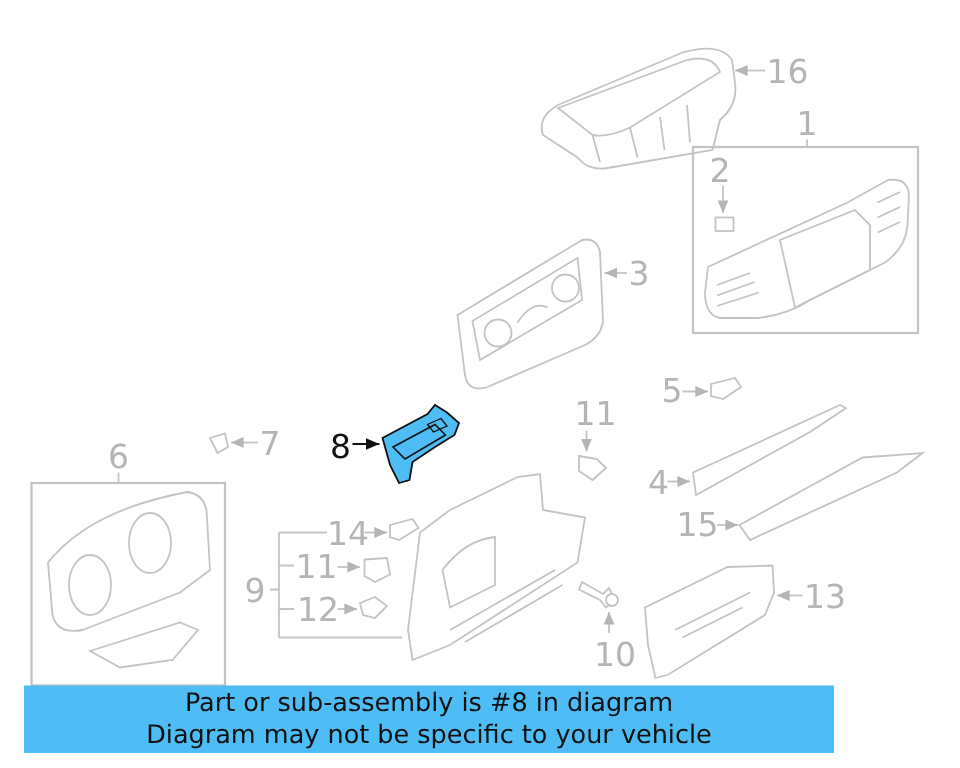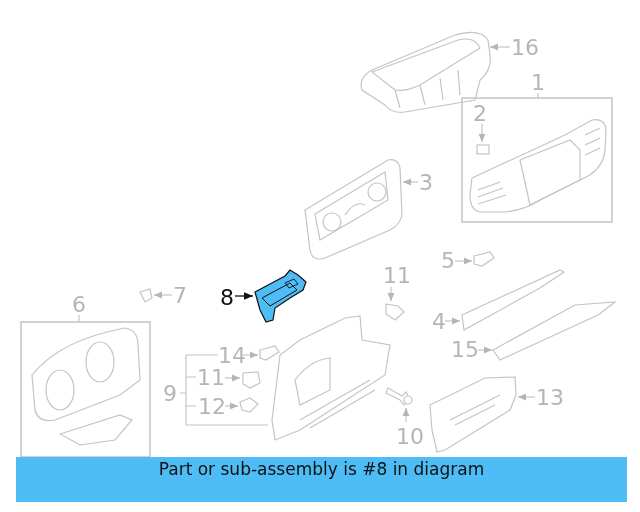--- a/index.html
+++ b/index.html
@@ -4,21 +4,21 @@
 <style>
   html, body { margin: 0; padding: 0; background: #ffffff; }
   body { width: 640px; height: 512px; position: relative; overflow: hidden; font-family: "DejaVu Sans", sans-serif; }
   #diagram { position: absolute; left: 0; top: 0; width: 640px; height: 512px; }
   .callout { font-family: "DejaVu Sans", sans-serif; font-size: 22px; fill: #b5b5b5; }
   .callout-active { fill: #111111; }
   .ln { stroke: #c4c4c4; stroke-width: 1.2; fill: none; }
   .lnf { stroke: #c4c4c4; stroke-width: 1.2; fill: #ffffff; }
   .box { stroke: #c4c4c4; stroke-width: 1.5; fill: none; }
   .banner {
-    position: absolute; left: 16px; top: 457px; width: 611px; height: 45px;
+    position: absolute; left: 16px; top: 457px; width: 540px; height: 45px;
     background: #4fbdf5; color: #111111; text-align: center;
     font-family: "DejaVu Sans", sans-serif; font-size: 17px; line-height: 21px;
     padding-top: 2px; box-sizing: border-box;
   }
   .banner div { white-space: nowrap; }
 </style>
 </head>
 <body>
 
 <svg id="diagram" viewBox="0 0 640 512" xmlns="http://www.w3.org/2000/svg">
@@ -131,13 +131,14 @@
   <g>
     <path class="lnf" d="M430,405 L485,378 L515,377 L516,395 L510,410 L445,450 L437,452 L432,430 Z"></path>
     <path class="ln" d="M450,420 L500,395 M455,425 L495,405"></path>
   </g>
   <line class="ln" x1="535" y1="397" x2="518" y2="397" marker-end="url(#ah)"></line>
   <text class="callout" x="536" y="405">13</text>
 </svg>
 
 <div class="banner">
   <div>Part or sub-assembly is #8 in diagram</div>
+  <div>Diagram may not be specific to your vehicle</div>
 </div>
 
 </body></html>

